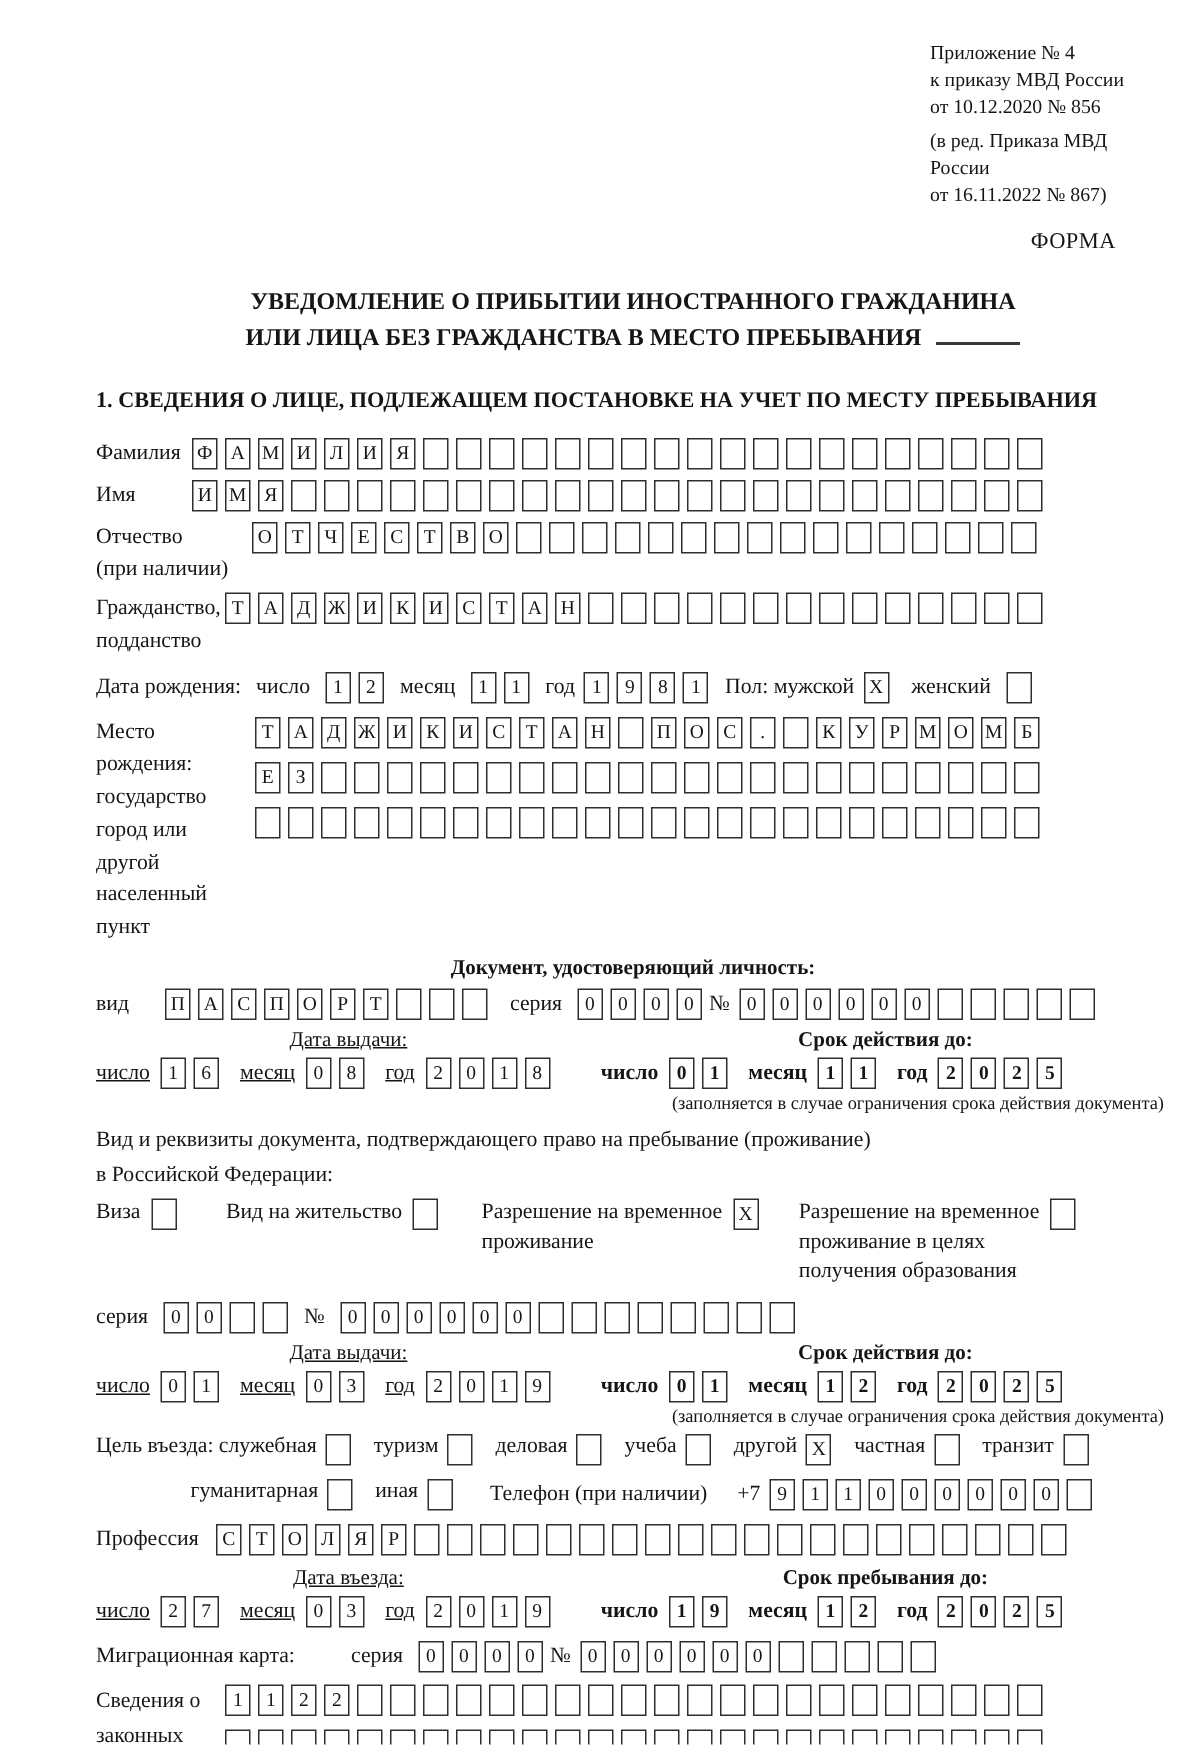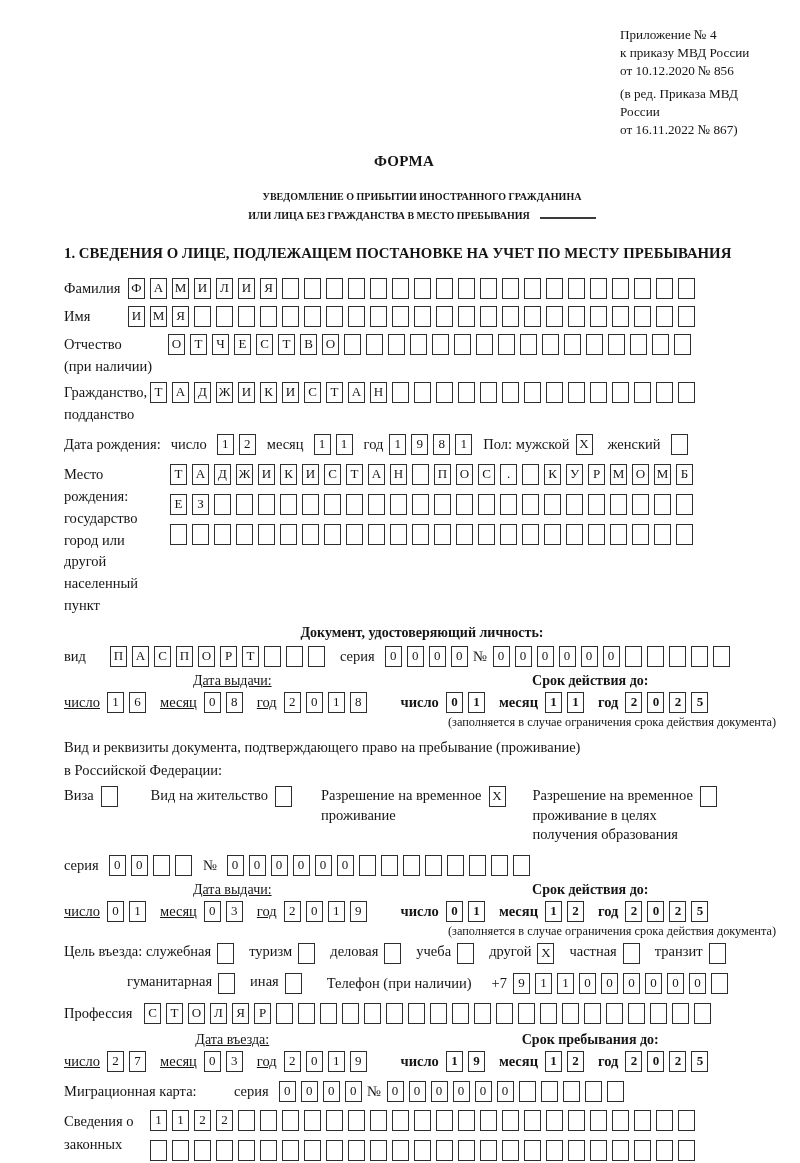--- a/index.html
+++ b/index.html
@@ -3,24 +3,24 @@
 <meta charset="utf-8">
 <style>
   *{box-sizing:border-box;margin:0;padding:0}
   html,body{background:#fff}
   body{width:800px;height:1163px;overflow:hidden;color:#151515;
        font-family:"Liberation Serif","DejaVu Serif",serif;font-size:14.5px}
   .page{padding:26px 20px 0 64px}
 
   
   .appendix{margin-left:556px;font-size:13.2px;line-height:1.38}
-  .forma{margin:14px 36px 0 0;text-align:center;font-weight:bold;font-size:15px;letter-spacing:.3px}
+  .forma{margin:14px 36px 0 0;text-align:right;font-weight:normal;font-size:15px;letter-spacing:.3px}
 
   
-  .title{margin-top:20px;text-align:center;font-weight:bold;font-size:10px;line-height:1.45}
+  .title{margin-top:20px;text-align:center;font-weight:bold;font-size:16px;line-height:1.45}
   .blank-line{display:inline-block;width:56px;border-bottom:2px solid #3a3a3a;height:14px;margin-left:10px}
   .section-heading{margin-top:22px;font-weight:bold;font-size:14.8px}
 
   
   .cell{display:inline-block;width:17px;height:21px;border:1.5px solid #2e2e2e;margin-right:5px;
         text-align:center;font-size:13px;line-height:18px;vertical-align:middle;background:#fff}
   .cells{white-space:nowrap;display:inline-block;line-height:0}
   .cells .cell{line-height:18px}
 
   .row{display:flex;align-items:center;margin-top:7px}

